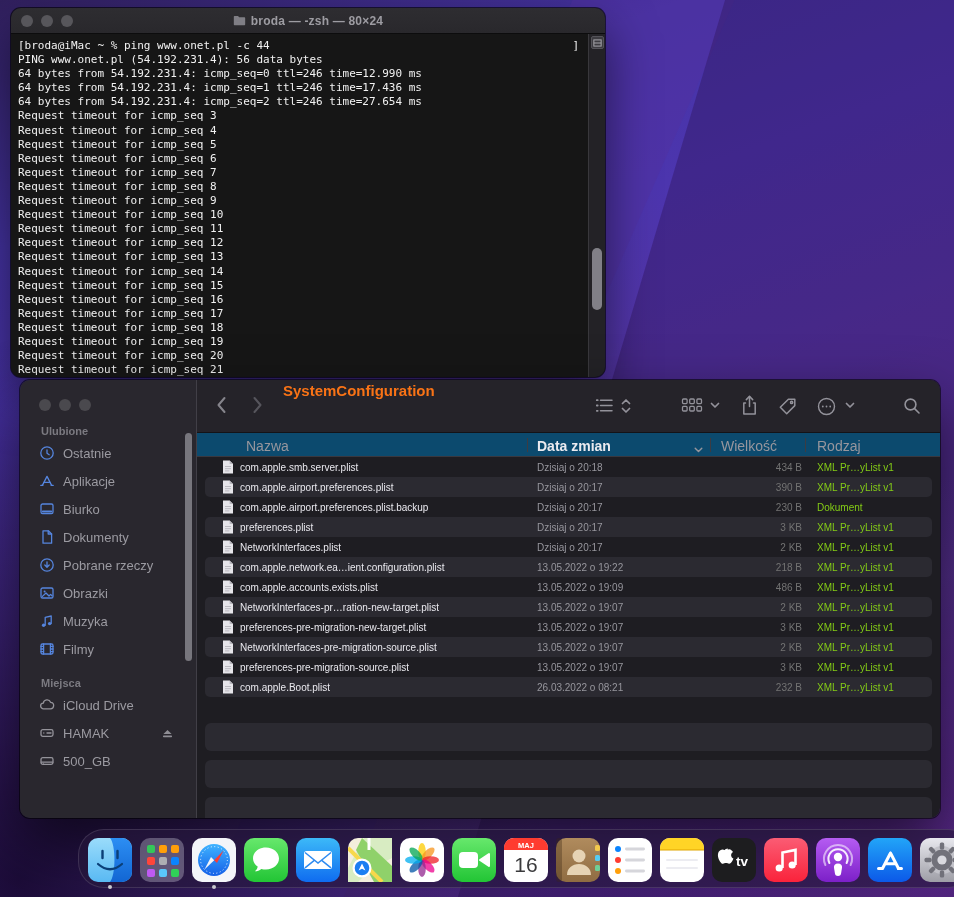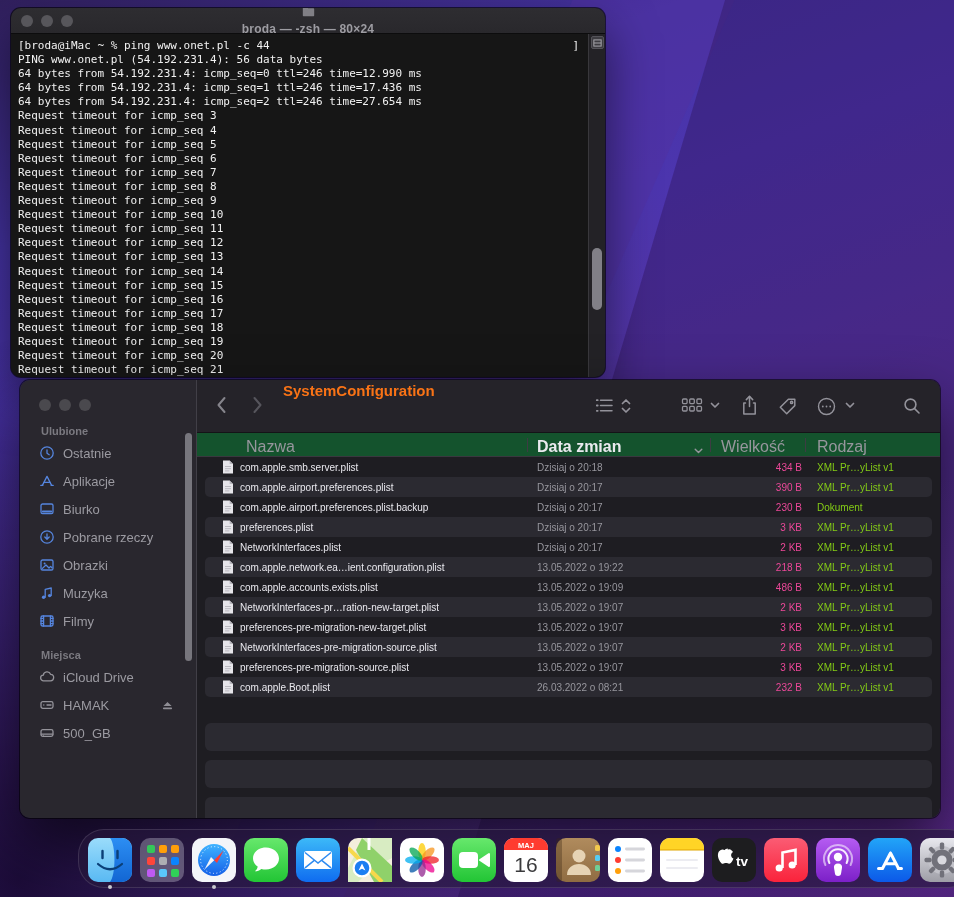--- a/index.html
+++ b/index.html
@@ -16,21 +16,21 @@
   .wp-band-c { background:radial-gradient(circle at 2% 98%, rgba(16,4,38,.85) 0%, rgba(16,4,38,0) 42%); }
   .wp-band-d { background:radial-gradient(circle at 100% 96%, rgba(150,70,205,.35) 0%, rgba(150,70,205,0) 30%); }
 
   
   .terminal-window { position:absolute; left:11px; top:8px; width:594px; height:369px; z-index:2;
     border-radius:10px; overflow:hidden; background:#161618; box-shadow:0 22px 50px rgba(0,0,0,.55), 0 0 0 1px rgba(0,0,0,.6); }
   .term-titlebar { height:26px; background:linear-gradient(#2e2d31,#29282c); display:flex; align-items:center; position:relative;
     border-bottom:1px solid #0c0c0d; }
   .traffic { display:flex; gap:8px; margin-left:10px; }
   .tl { width:12px; height:12px; border-radius:50%; background:#57565b; display:block; }
-  .term-title-wrap { position:absolute; left:0; right:0; display:flex; justify-content:center; align-items:center; gap:5px; pointer-events:none;flex-direction:column; }
+  .term-title-wrap { position:absolute; left:0; right:0; display:flex; justify-content:center; align-items:center; gap:5px; pointer-events:none; }
   .term-title { color:#9d9ca2; font-size:12px; font-weight:700; letter-spacing:.2px; }
   .term-title-icon { display:inline-flex; opacity:.85; }
   .term-body { position:relative; height:343px; background:#161616; }
   .term-lines { position:absolute; left:7px; top:5px; right:22px; font-family:"DejaVu Sans Mono","Liberation Mono",monospace;
     font-size:11px; line-height:14.1px; color:#f1f1f1; white-space:pre; }
   .term-bracket { position:absolute; top:5px; right:26px; font-family:"DejaVu Sans Mono","Liberation Mono",monospace;
     font-size:11px; color:#f1f1f1; }
   .term-scroll-track { position:absolute; top:0; right:0; bottom:0; width:17px; background:#232226; border-left:1px solid #39383c; }
   .term-split-btn { position:absolute; top:2px; left:2px; width:13px; height:13px; background:#3d3c41; border:1px solid #545359;
     border-radius:2px; display:flex; align-items:center; justify-content:center; color:#a5a4aa; }
@@ -59,38 +59,38 @@
   .tb-listview { left:398px; }
   .tb-updown { left:424px; top:19px; }
   .tb-group { left:484px; }
   .tb-gchev { left:513px; top:22px; }
   .tb-share { left:544px; top:15px; }
   .tb-tag { left:581px; }
   .tb-more { left:620px; }
   .tb-mchev { left:648px; top:22px; }
   .tb-search { left:706px; }
 
-  .colheader { position:relative; height:24px; background:#14532d; border-bottom:1px solid #39383f; flex:none;
-    font-size:16px; color:#97969d; }
+  .colheader { position:relative; height:24px; background:#0c4a6e; border-bottom:1px solid #39383f; flex:none;
+    font-size:14px; color:#97969d; }
   .ch-label { position:absolute; top:5px; }
   .ch-nazwa { left:49px; }
   .ch-data { left:340px; color:#ebeaef; font-weight:700; }
   .ch-sort { position:absolute; left:497px; top:7px; color:#97969d; }
   .ch-wielkosc { left:524px; }
   .ch-rodzaj { left:620px; }
   .ch-sep { position:absolute; top:5px; width:1px; height:14px; background:#3d3c43; }
 
   .rows { position:relative; flex:1; }
   .frow { position:relative; height:20px; }
   .frow.striped::before { content:""; position:absolute; left:8px; right:8px; top:0; bottom:0; background:#2b2a31; border-radius:5px; }
   .fcell { position:absolute; top:50%; transform:translateY(-50%); font-size:10px; white-space:nowrap; }
   .fi-icon { left:25px; display:inline-flex; }
   .fi-name { left:43px; color:#e9e8ee; }
   .fi-date { left:340px; color:#97969d; }
-  .fi-size { left:513px; width:92px; text-align:right; color:#ec4899; }
+  .fi-size { left:513px; width:92px; text-align:right; color:#737373; }
   .fi-kind { left:620px; color:#84cc16; }
   .stripe { position:absolute; left:8px; right:8px; height:28px; background:#2b2a31; border-radius:6px; }
 
   
   .dock { position:absolute; left:78px; top:829px; width:896px; height:59px; z-index:4;
     background:rgba(38,24,62,.62); border:1px solid rgba(255,255,255,.12); border-radius:26px; }
   .dock-items { position:absolute; left:9px; top:8px; display:flex; gap:8px; }
   .dock-item { position:relative; width:44px; height:44px; flex:none; }
   .dock-item svg { display:block; }
   .dock-dot { position:absolute; left:50%; bottom:-7px; transform:translateX(-50%); width:4px; height:4px; border-radius:50%; background:#c9c8ce; }
@@ -167,20 +167,29 @@
             <span>Aplikacje</span>
           </div>
           <div class="sb-item">
             <span class="sb-icon">
               <svg width="16" height="16" viewBox="0 0 16 16" fill="none" stroke="currentColor" stroke-width="1.3" stroke-linecap="round" stroke-linejoin="round">
                 <rect x="2" y="3" width="12" height="9.6" rx="1.6"></rect>
                 <path d="M3.8 10.4h8.4" stroke-width="2"></path>
               </svg>
             </span>
             <span>Biurko</span>
+          </div>
+          <div class="sb-item">
+            <span class="sb-icon">
+              <svg width="16" height="16" viewBox="0 0 16 16" fill="none" stroke="currentColor" stroke-width="1.3" stroke-linecap="round" stroke-linejoin="round">
+                <path d="M4 1.8h5.4L12.6 5v9.2H4z"></path>
+                <path d="M9.2 1.8V5h3.4"></path>
+              </svg>
+            </span>
+            <span>Dokumenty</span>
           </div>
           <div class="sb-item">
             <span class="sb-icon">
               <svg width="16" height="16" viewBox="0 0 16 16" fill="none" stroke="currentColor" stroke-width="1.3" stroke-linecap="round" stroke-linejoin="round">
                 <circle cx="8" cy="8" r="6.2"></circle>
                 <path d="M8 4.8v5M5.8 8l2.2 2.2L10.2 8"></path>
               </svg>
             </span>
             <span>Pobrane rzeczy</span>
           </div>

